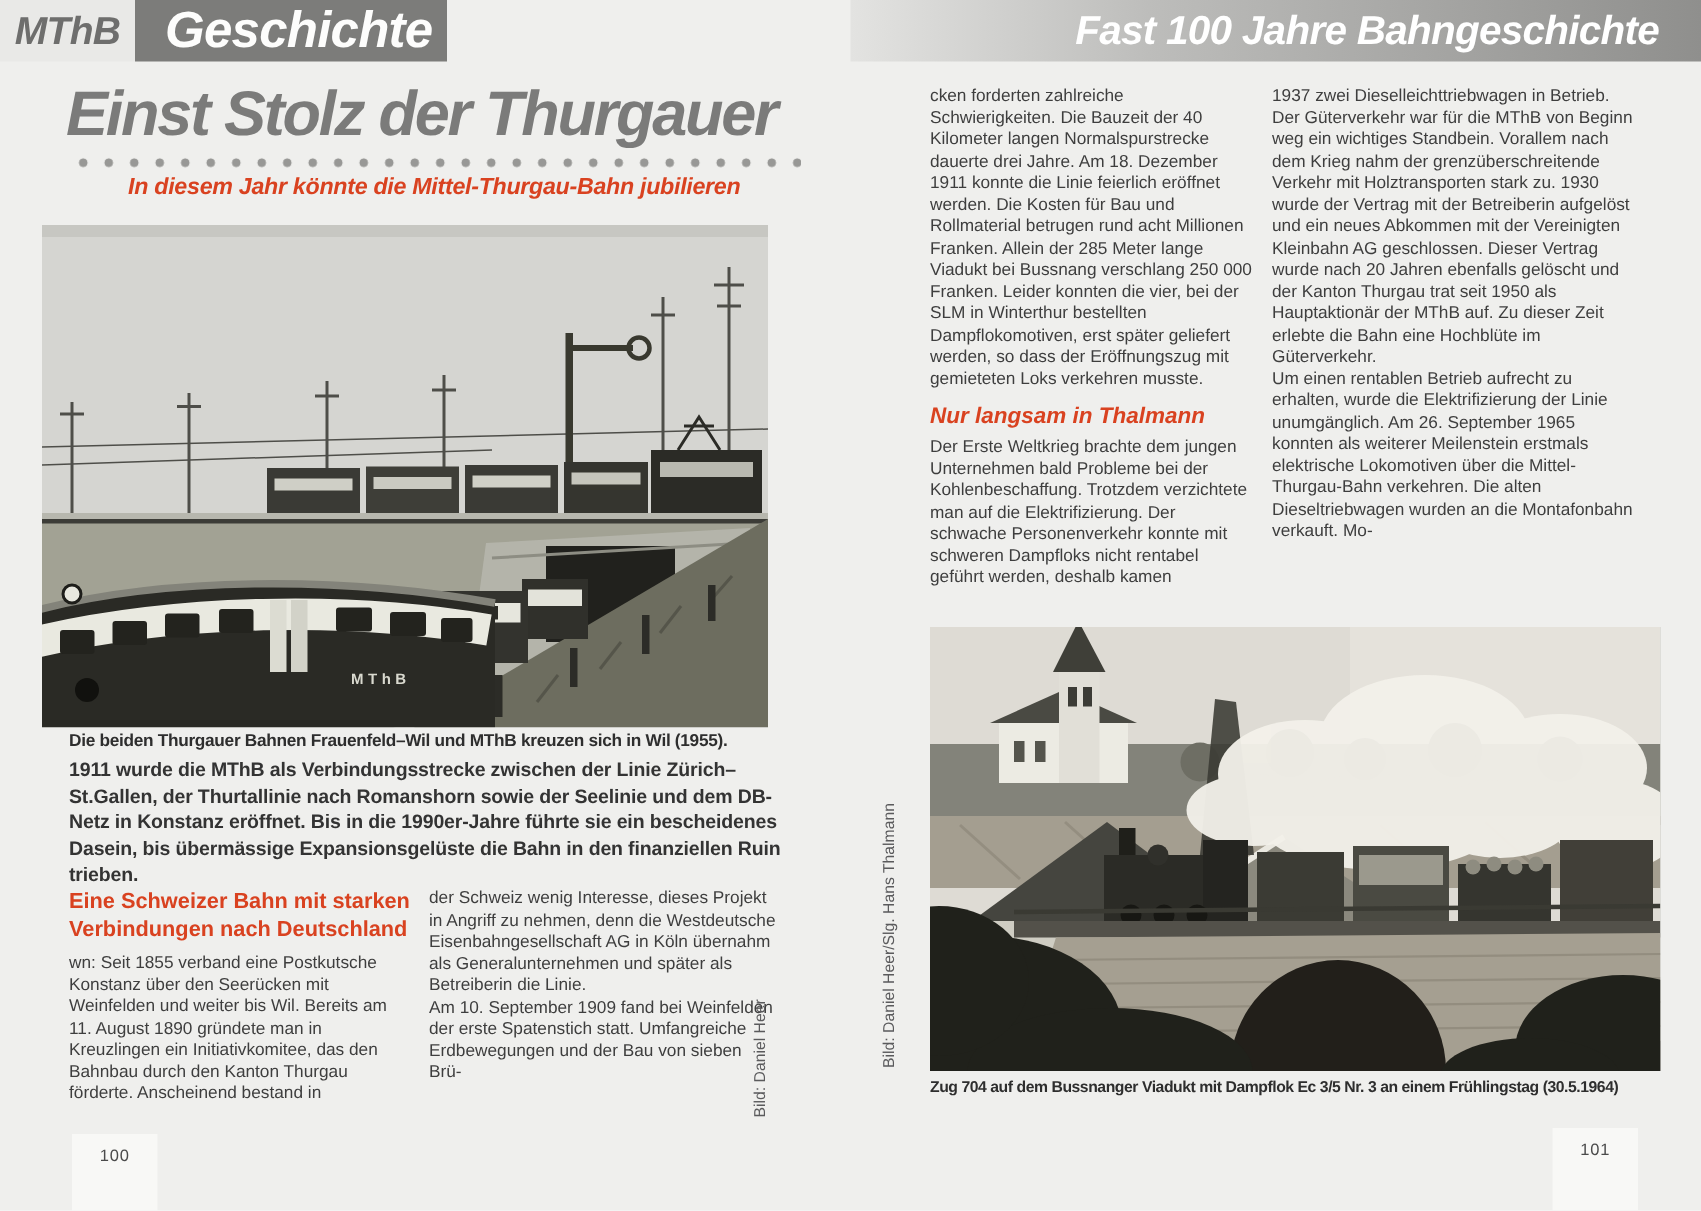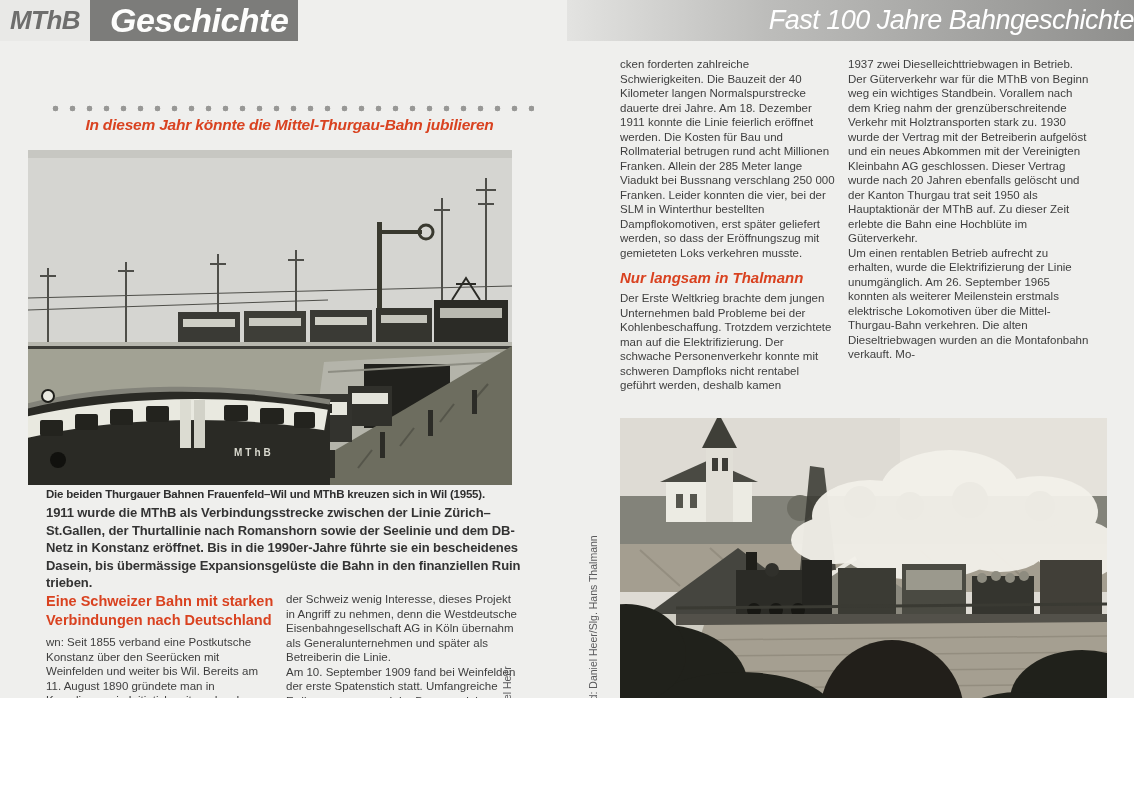--- a/index.html
+++ b/index.html
@@ -1,33 +1,33 @@
 <!DOCTYPE html>
 <html><head>
 <meta charset="utf-8">
 <style>
   html,body{margin:0;padding:0;}
   .spread{
-    position:relative; width:1134px; height:698px; overflow:hidden;
+    position:relative; width:1134px; height:807px; overflow:hidden;
     background:#efefed;
     font-family:"Liberation Sans","DejaVu Sans",sans-serif;
   }
   .abs{position:absolute;}
 
   
   .hdr-brand{left:0;top:0;width:90px;height:41px;background:#e9e9e7;
     font-size:26px;font-weight:bold;font-style:italic;color:#6e6e6d;
     line-height:41px;text-align:center;letter-spacing:-0.5px;}
   .hdr-section{left:90px;top:0;width:208px;height:41px;background:#7c7c7a;
     font-size:34px;font-weight:bold;font-style:italic;color:#fdfdfc;
     line-height:41px;padding-left:20px;box-sizing:border-box;letter-spacing:-0.5px;}
   .hdr-banner{left:567px;top:0;width:567px;height:41px;
     background:linear-gradient(90deg,#e3e3e1,#bdbdbb 35%,#8f8f8d);
-    font-size:27px;font-weight:normal;font-style:italic;color:#ffffff;
-    line-height:41px;text-align:right;box-sizing:border-box;letter-spacing:-0.5px;}
+    font-size:27px;font-weight:bold;font-style:italic;color:#ffffff;
+    line-height:41px;text-align:right;padding-right:28px;box-sizing:border-box;letter-spacing:-0.5px;}
 
   
   .title{left:44px;top:52px;width:494px;font-size:42px;font-weight:bold;font-style:italic;
     color:#7b7b7a;letter-spacing:-1.5px;white-space:nowrap;}
   .title-dots{left:47px;top:104px;width:487px;height:9px;
     background-image:radial-gradient(circle,#989896 2.7px,rgba(0,0,0,0) 3.1px);
     background-size:17px 9px;background-repeat:repeat-x;background-position:0 50%;}
   .subtitle{left:46px;top:116px;width:487px;text-align:center;font-size:15.5px;
     font-weight:bold;font-style:italic;color:#d94220;letter-spacing:-0.2px;white-space:nowrap;}
 
@@ -50,20 +50,21 @@
 </style>
 </head>
 <body>
 
 <div class="spread">
 
   <div class="abs hdr-brand">MThB</div>
   <div class="abs hdr-section">Geschichte</div>
   <div class="abs hdr-banner">Fast 100 Jahre Bahngeschichte</div>
 
+  <div class="abs title">Einst Stolz der Thurgauer</div>
   <div class="abs title-dots"></div>
   <div class="abs subtitle">In diesem Jahr könnte die Mittel-Thurgau-Bahn jubilieren</div>
 
   <div class="abs photo-frame" style="left:28px;top:150px;width:484px;height:335px;">
     <svg width="484" height="335" viewBox="0 0 484 335">
       <rect x="0" y="0" width="484" height="335" fill="#d5d5d1"></rect>
       <rect x="0" y="0" width="484" height="8" fill="#c7c7c2"></rect>
 
       <rect x="0" y="196" width="484" height="64" fill="#a2a294"></rect>
 

